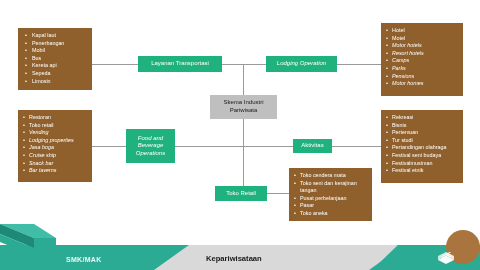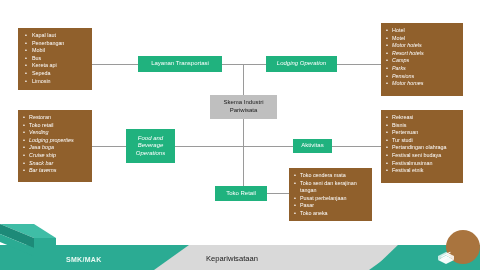--- a/index.html
+++ b/index.html
@@ -86,21 +86,21 @@
     position:absolute;left:372px;bottom:0;width:108px;height:25px;
     background:#2bab93;
     clip-path:polygon(24% 0, 100% 0, 100% 100%, 0 100%);
   }
   #smk-label{
     position:absolute;left:66px;bottom:7px;
     font-size:7px;color:#eafaf4;font-weight:bold;letter-spacing:.3px;
   }
   #course-label{
     position:absolute;left:206px;bottom:7px;
-    font-size:7.6px;color:#1a1a1a;font-weight:normal;
+    font-size:7.6px;color:#1a1a1a;font-weight:bold;
   }
   
   #ribbon{position:absolute;left:0;bottom:14px;width:56px;height:34px;}
   
   #arc{
     position:absolute;right:0;bottom:6px;width:34px;height:34px;
     background:#a9743e;border-radius:50%;
     clip-path:polygon(0 0,100% 0,100% 100%,0 100%);
   }
   #logo{position:absolute;right:24px;bottom:5px;width:20px;height:16px;}

